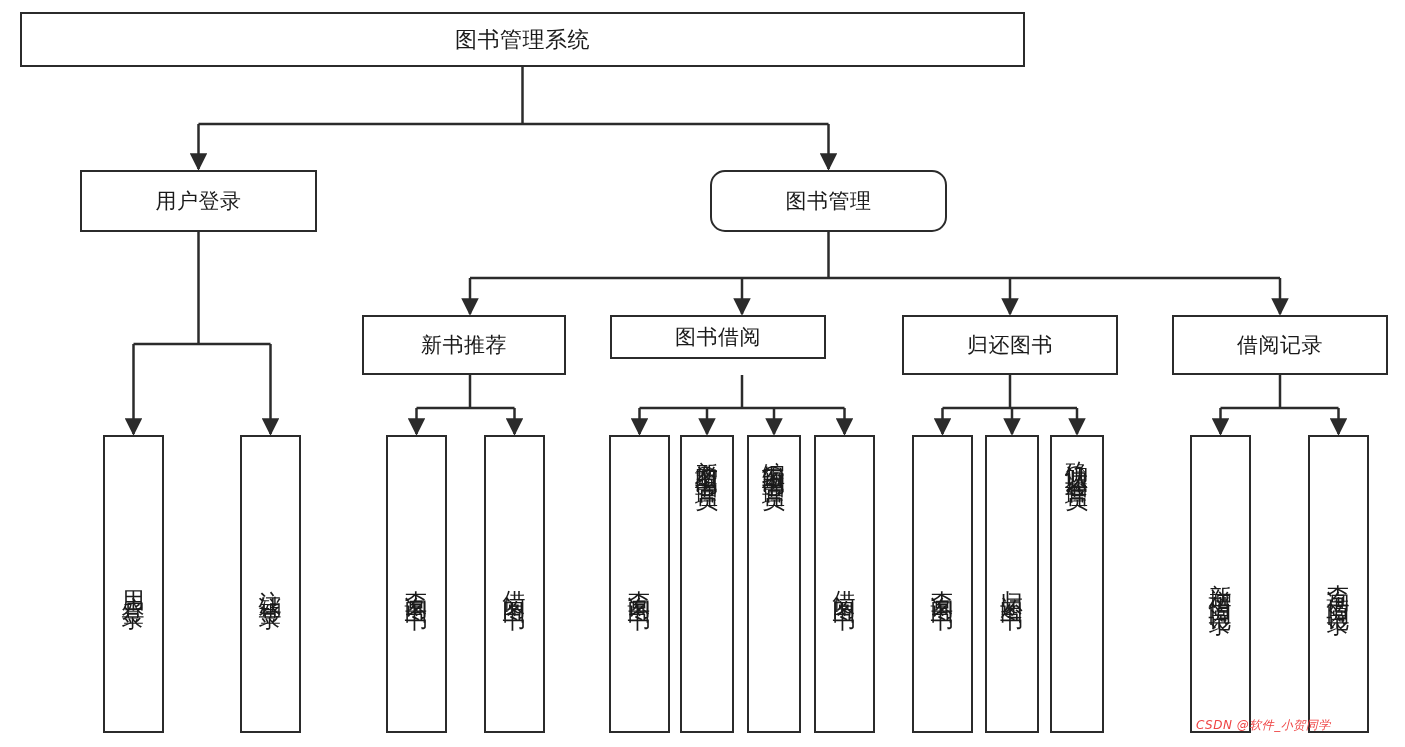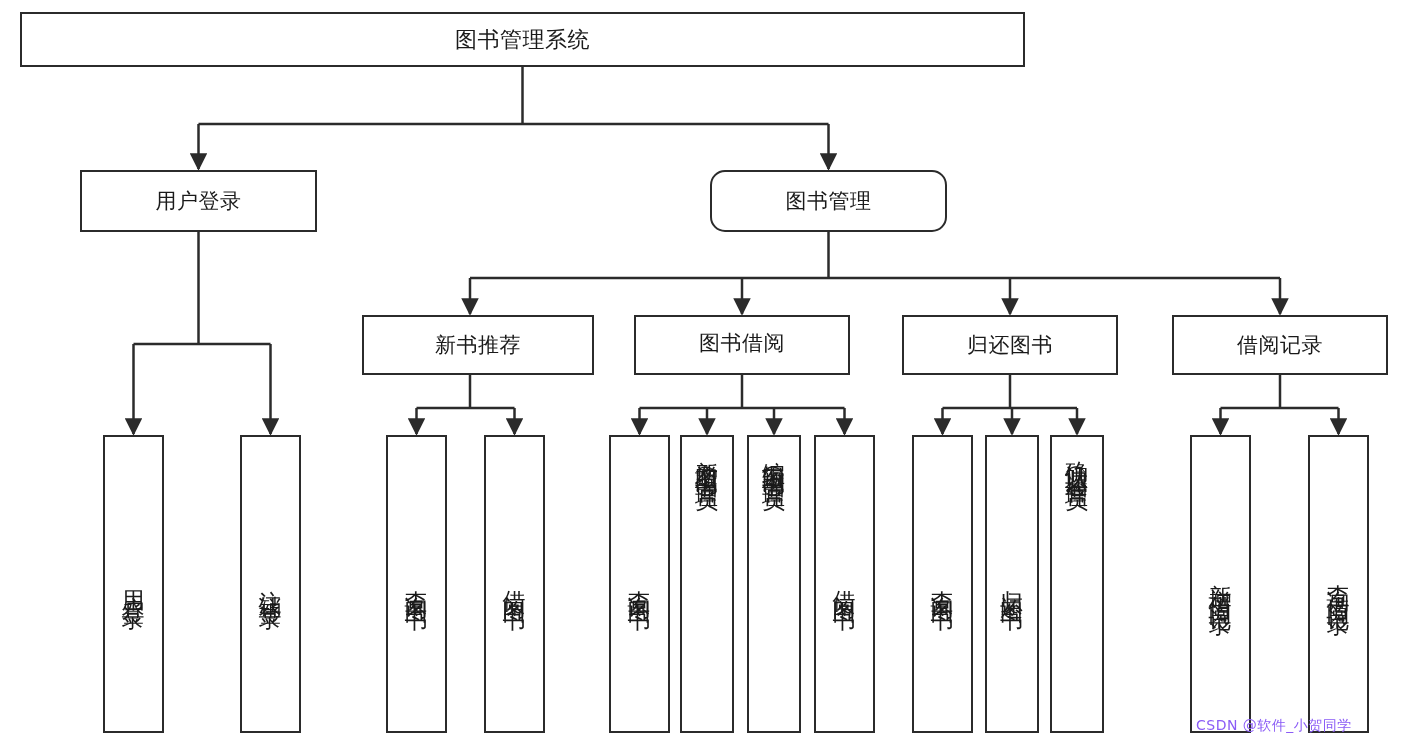--- a/index.html
+++ b/index.html
@@ -67,25 +67,26 @@
   }
   
   .node.vert.tall {
     align-items: flex-start;
   }
   .node.vert.tall .label {
     letter-spacing: 4px;
   }
   #watermark {
     position: absolute;
-    color: #8b5cf6;
-    font-size: 14px;
+    color: #ef4444;
+    font-size: 12px;
     white-space: nowrap;
     z-index: 5;
     letter-spacing: 0.5px;
+    font-style: italic;
   }
 </style>
 </head>
 <body>
 
 <div id="canvas">
 
   <svg id="edges" viewBox="0 0 1405 747" xmlns="http://www.w3.org/2000/svg">
     <defs>
       <marker id="arrow" viewBox="0 0 10 10" refX="9" refY="5" markerWidth="7" markerHeight="7" orient="auto-start-reverse">
@@ -132,24 +133,24 @@
   <div id="nodes-layer">
       <div class="node root horiz" style="left: 20px; top: 12px; width: 1005px; height: 55px;">
         <span class="label">图书管理系统</span>
       </div>
       <div class="node lvl2 horiz" style="left: 80px; top: 170px; width: 237px; height: 62px;">
         <span class="label">用户登录</span>
       </div>
       <div class="node lvl2 horiz" style="left: 710px; top: 170px; width: 237px; height: 62px; border-radius: 15px;">
         <span class="label">图书管理</span>
       </div>
-      <div class="node lvl3 horiz" style="left: 362px; top: 315px; width: 232px; height: 60px;">
+      <div class="node lvl3 horiz" style="left: 362px; top: 315px; width: 204px; height: 60px;">
         <span class="label">新书推荐</span>
       </div>
-      <div class="node lvl3 horiz" style="left: 634px; top: 315px; width: 216px; height: 60px; font-family: Liberation Mono, monospace;">
+      <div class="node lvl3 horiz" style="left: 610px; top: 315px; width: 216px; height: 44px;">
         <span class="label">图书借阅</span>
       </div>
       <div class="node lvl3 horiz" style="left: 902px; top: 315px; width: 216px; height: 60px;">
         <span class="label">归还图书</span>
       </div>
       <div class="node lvl3 horiz" style="left: 1172px; top: 315px; width: 216px; height: 60px;">
         <span class="label">借阅记录</span>
       </div>
       <div class="node leaf vert" style="left: 103px; top: 435px; width: 61px; height: 298px;">
         <span class="label">用户登录</span>

